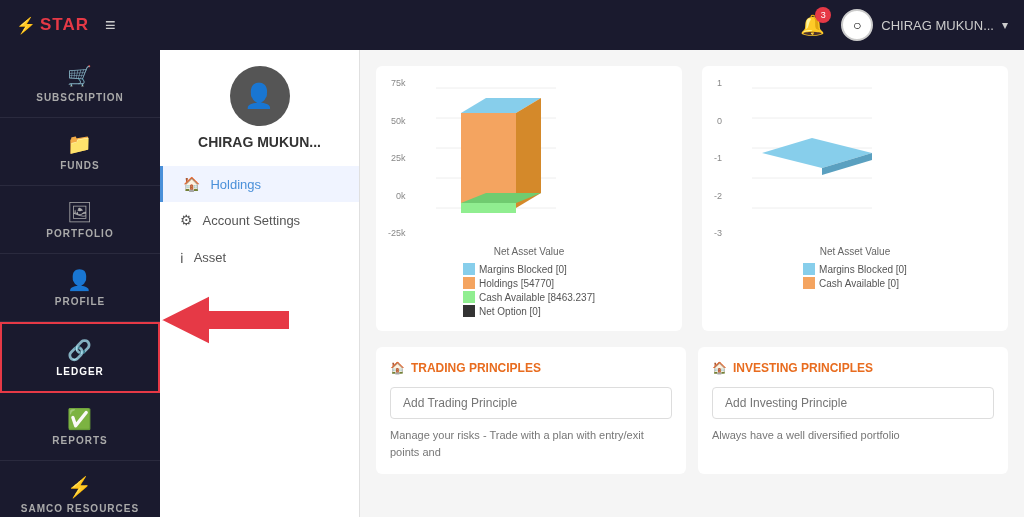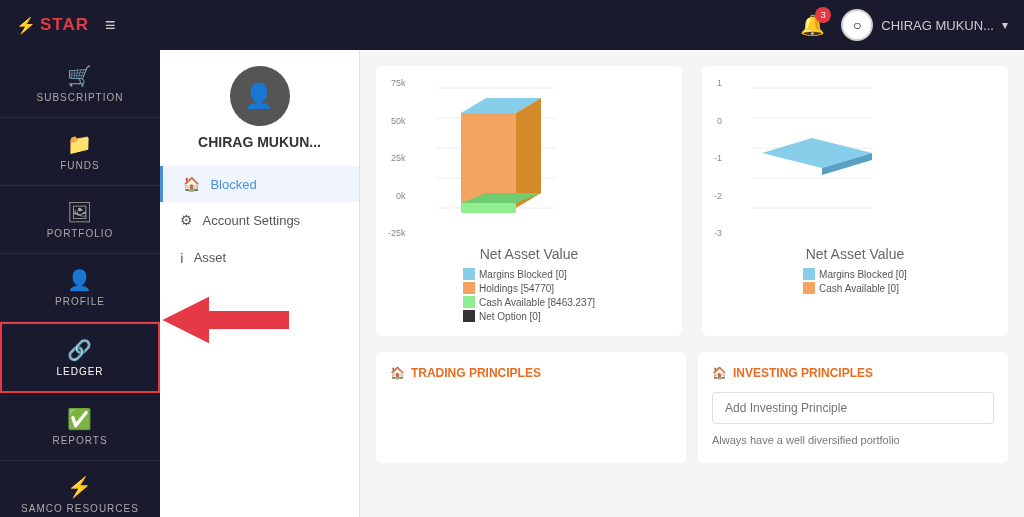--- a/index.html
+++ b/index.html
@@ -69,21 +69,21 @@
       letter-spacing: 0.5px;
       gap: 4px;
       border-bottom: 1px solid #2a2a3e;
       transition: background 0.2s;
     }
     .sidebar-item.ledger-active {
       border: 2px solid #e63946;
       color: white;
     }
     .sidebar-icon { font-size: 20px; }
-    .sidebar-label { font-size: 10px; letter-spacing: 1px; font-weight: normal; }
+    .sidebar-label { font-size: 10px; letter-spacing: 1px; font-weight: bold; }
 
     
     .content-area { flex: 1; display: flex; overflow: hidden; position: relative; }
 
     
     .profile-panel {
       width: 200px;
       background: white;
       border-right: 1px solid #e0e0e0;
       display: flex;
@@ -133,21 +133,21 @@
       border-radius: 6px;
       padding: 12px;
       flex: 1;
       min-height: 220px;
       display: flex;
       flex-direction: column;
       align-items: center;
     }
 
     
-    .chart-title { font-size: 14px; color: #666; margin-top: 8px; }
+    .chart-title { font-size: 10px; color: #666; margin-top: 8px; }
     .chart-legend { margin-top: 6px; font-size: 10px; color: #555; }
     .legend-item { display: flex; align-items: center; gap: 4px; margin-bottom: 2px; text-align: right; }
     .legend-color { width: 12px; height: 12px; }
 
     
     .principles-row { display: flex; gap: 12px; }
     .principles-card {
       flex: 1;
       background: white;
       border-radius: 6px;
@@ -255,21 +255,21 @@
 
     <div class="profile-panel">
       <div class="profile-avatar-large">
         <span>👤</span>
       </div>
       <div class="profile-name">CHIRAG MUKUN...</div>
 
       <div class="profile-menu">
         <div class="profile-menu-item active">
           <span class="profile-menu-icon">🏠</span>
-          <span>Blocked</span>
+          <span>Holdings</span>
         </div>
         <div class="profile-menu-item">
           <span class="profile-menu-icon">⚙</span>
           <span>Account Settings</span>
         </div>
         <div class="profile-menu-item">
           <span class="profile-menu-icon">ℹ</span>
           <span>Asset</span>
         </div>
       </div>
@@ -366,20 +366,22 @@
 
       </div>
 
       <div class="principles-row">
 
         <div class="principles-card">
           <div class="principles-title">
             <span>🏠</span>
             <span>TRADING PRINCIPLES</span>
           </div>
+          <input class="principles-input" type="text" placeholder="Add Trading Principle" style="">
+          <div class="principles-text">Manage your risks - Trade with a plan with entry/exit points and</div>
         </div>
 
         <div class="principles-card">
           <div class="principles-title">
             <span>🏠</span>
             <span>INVESTING PRINCIPLES</span>
           </div>
           <input class="principles-input" type="text" placeholder="Add Investing Principle" style="">
           <div class="principles-text">Always have a well diversified portfolio</div>
         </div>

